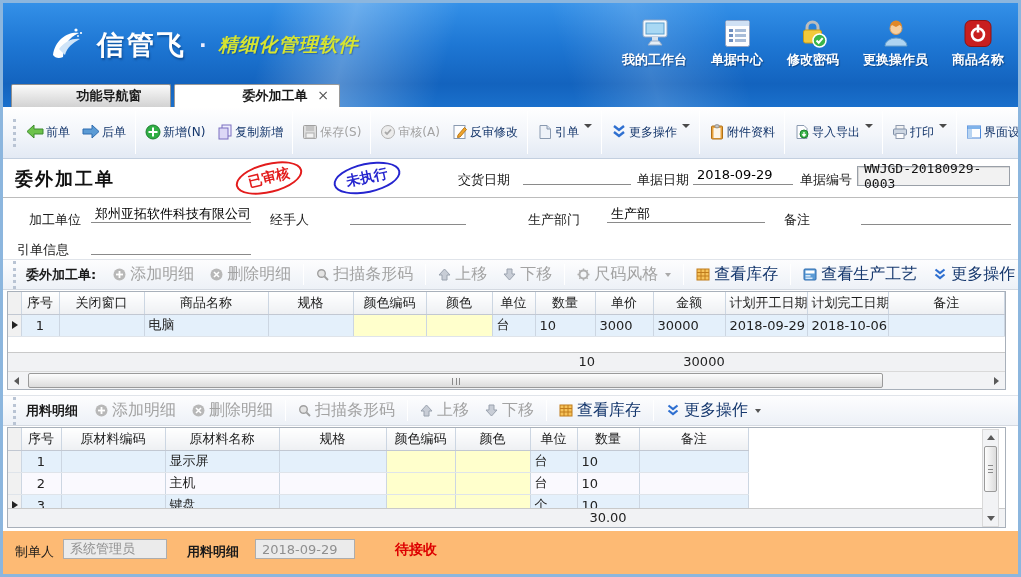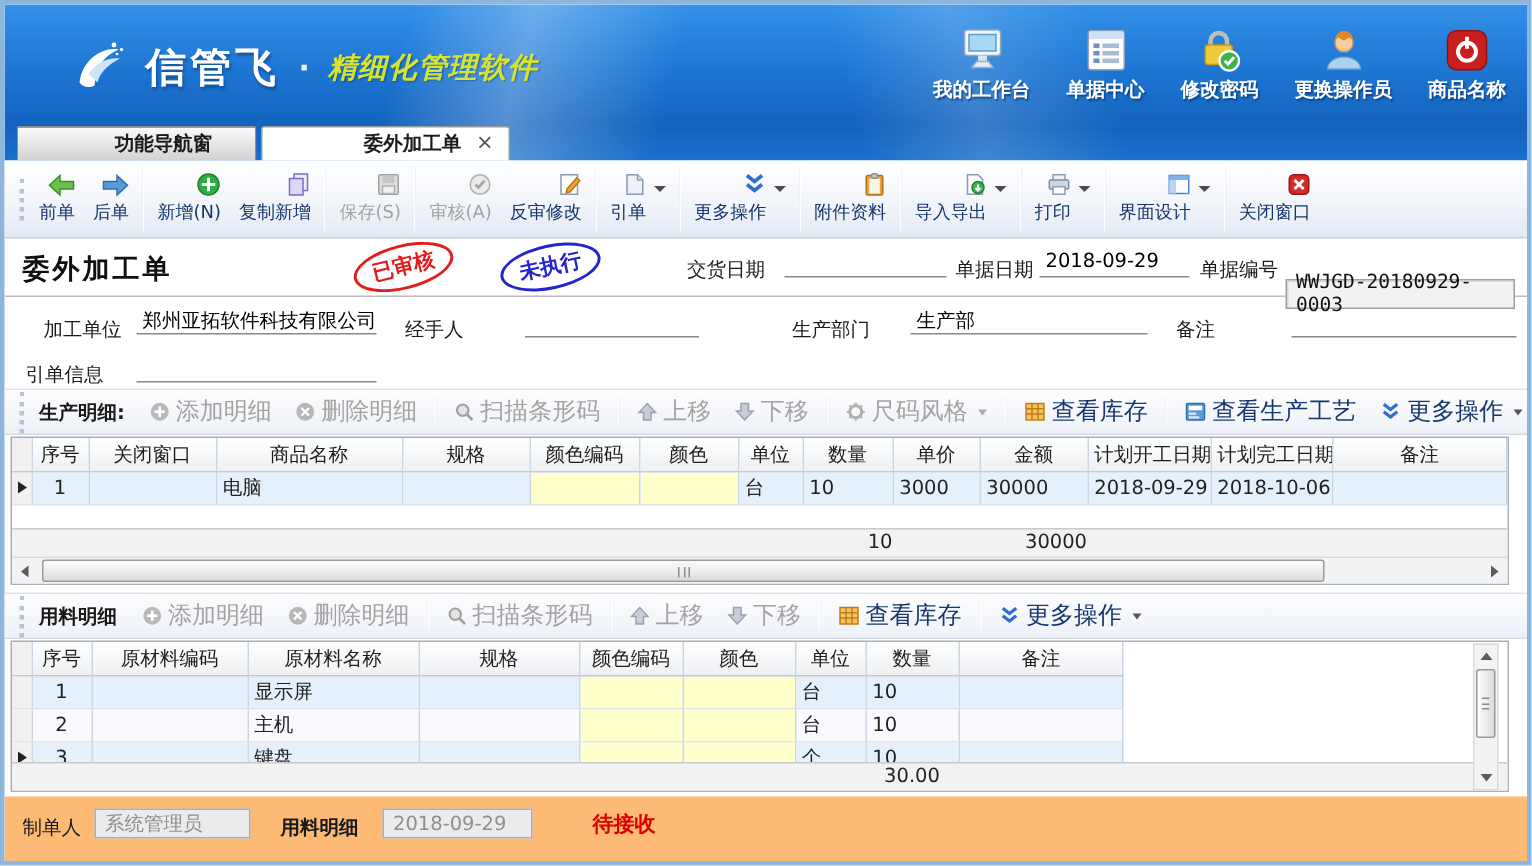--- a/index.html
+++ b/index.html
@@ -30,34 +30,34 @@
     font-weight:bold;font-size:13px;color:#1a1a1a;padding-left:36px;}
   .tab.inactive{width:160px;background:linear-gradient(180deg,#fafafa,#d2d2d2);}
   .tab.active{width:166px;background:#fff;border-color:#9a9a9a;position:relative;}
   .tab-close{position:absolute;right:10px;top:2px;color:#555;font-weight:normal;font-size:14px;cursor:pointer;}
   
   #toolbar{position:absolute;left:0;right:0;top:104px;height:52px;
     background:linear-gradient(180deg,#ffffff 0%,#f2f5fa 55%,#e3eaf4 100%);
     border-bottom:1px solid #c3cfdf;display:flex;align-items:center;padding-left:6px;}
   .grip{width:0;height:28px;border-left:3px dotted #b9c4d4;margin:0 4px;}
   .tbtn{display:flex;flex-direction:row;align-items:center;padding:3px 6px;cursor:pointer;border-radius:3px;}
-  .tbtn .inner{display:flex;flex-direction:column;align-items:flex-end;gap:2px;}
+  .tbtn .inner{display:flex;flex-direction:row;align-items:flex-start;gap:2px;}
   .tbtn .lbl{font-size:12px;color:#14366b;white-space:nowrap;}
   .tbtn.disabled .lbl{color:#a2a2a2;}
   .dd{width:0;height:0;border-left:4px solid transparent;border-right:4px solid transparent;border-top:4px solid #4a4a4a;margin-left:5px;margin-top:-14px;}
   .tsep{width:1px;align-self:stretch;margin:4px 3px;background:#c9cfd8;border-right:1px solid #fff;}
   
   #title-row{position:absolute;left:0;right:0;top:158px;height:37px;border-bottom:1px solid #bcbcbc;}
   #doc-title{position:absolute;left:12px;top:6px;font-size:18px;font-weight:bold;color:#111;letter-spacing:2px;}
   .stamp{position:absolute;top:2px;display:inline-block;border:2px solid;border-radius:50%;padding:4px 11px;font-size:14px;font-weight:bold;transform:rotate(-14deg);background:rgba(255,255,255,0);}
   #stamp-audit{left:232px;color:#e31c1c;border-color:#e31c1c;}
   #stamp-exec{left:330px;color:#2525cf;border-color:#2525cf;transform:rotate(-12deg);}
   .flabel{position:absolute;font-size:13px;color:#1a1a1a;white-space:nowrap;}
   .uline{position:absolute;border-bottom:1px solid #8a8a8a;height:18px;font-size:13px;color:#000;padding-left:4px;white-space:nowrap;}
-  .robox{position:absolute;height:20px;background:#f2f2f2;border:1px solid #9aa0a8;box-shadow:inset 1px 1px 0 #d8d8d8;font-family:"DejaVu Sans Mono","Liberation Mono",monospace;font-size:13px;color:#111;display:flex;align-items:center;padding:0 6px;margin-top:20px;}
+  .robox{position:absolute;height:20px;background:#f2f2f2;border:1px solid #9aa0a8;box-shadow:inset 1px 1px 0 #d8d8d8;font-family:"DejaVu Sans Mono","Liberation Mono",monospace;font-size:13px;color:#111;display:flex;align-items:center;padding:0 6px;}
   
   #fields{position:absolute;left:0;right:0;top:196px;height:62px;}
   
   .sec-toolbar{position:absolute;left:0;right:0;height:31px;
     background:linear-gradient(180deg,#fdfdfe,#edf1f7);
     border-top:1px solid #e0e4ea;border-bottom:1px solid #d4d9e1;
     display:flex;align-items:center;padding-left:6px;gap:2px;}
   .sec-label{font-weight:bold;color:#1a1a1a;font-size:13px;margin:0 8px 0 4px;white-space:nowrap;}
   .sbtn{display:flex;align-items:center;gap:4px;padding:3px 7px;font-size:16px;color:#16386e;cursor:pointer;white-space:nowrap;}
   .sbtn.disabled{color:#a3a3a3;}
@@ -345,21 +345,21 @@
     <span class="flabel" style="left:525px;top:12px;">生产部门</span>
     <span class="uline" style="left:604px;top:6px;width:158px;">生产部</span>
     <span class="flabel" style="left:781px;top:12px;">备注</span>
     <span class="uline" style="left:858px;top:8px;width:150px;"></span>
     <span class="flabel" style="left:14px;top:42px;">引单信息</span>
     <span class="uline" style="left:88px;top:38px;width:160px;"></span>
   </div>
 
   <div class="sec-toolbar" style="top:256px;">
     <div class="grip"></div>
-    <span class="sec-label">生产明细:</span>
+    <span class="sec-label">委外加工单:</span>
     <div class="sbtn disabled">
       <svg class="ico" width="13" height="13" viewBox="0 0 13 13">
           <circle cx="6.5" cy="6.5" r="6" fill="#b8b8b8"></circle>
           <rect x="5.6" y="3" width="1.8" height="7" fill="#fff"></rect>
           <rect x="3" y="5.6" width="7" height="1.8" fill="#fff"></rect>
         </svg>
       <span>添加明细</span>
     </div>
     <div class="sbtn disabled">
       <svg class="ico" width="13" height="13" viewBox="0 0 13 13">

